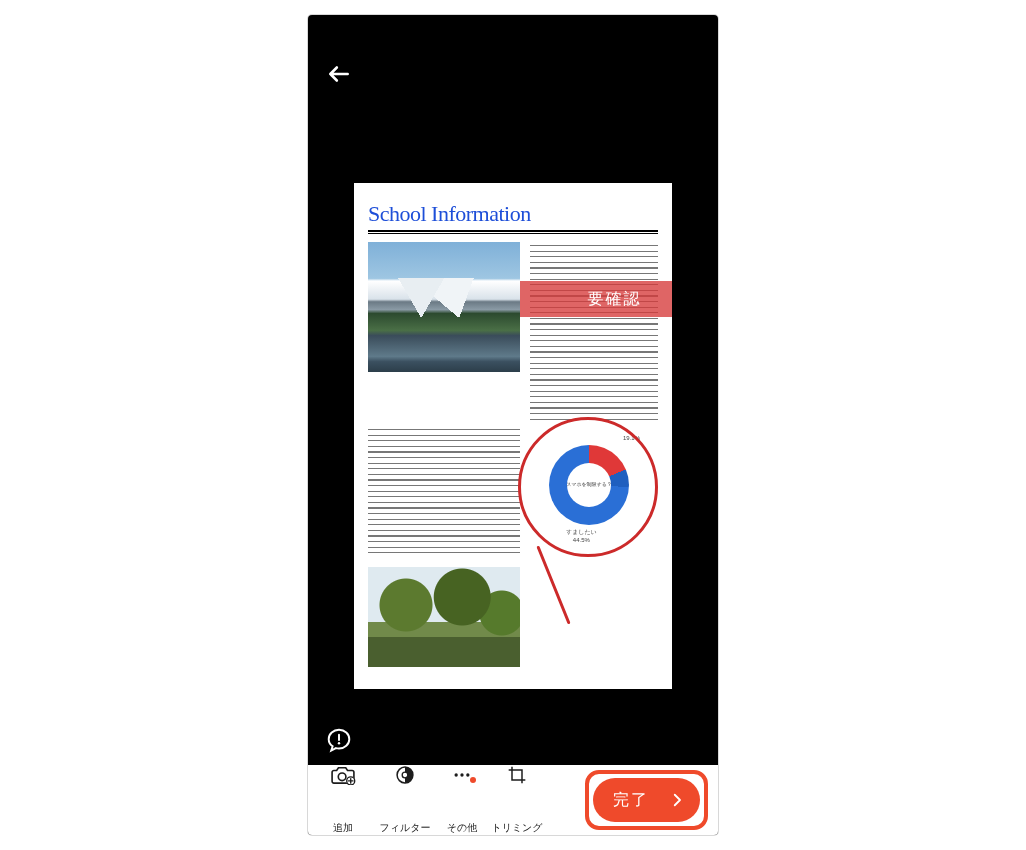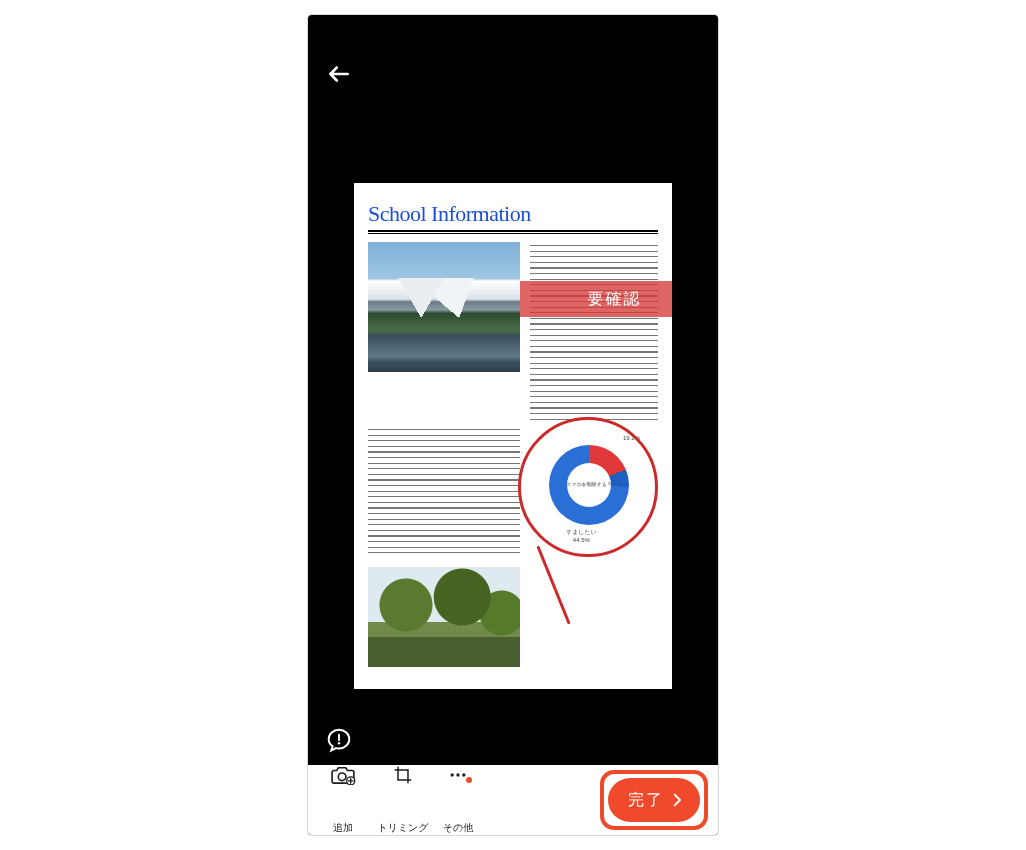--- a/index.html
+++ b/index.html
@@ -274,20 +274,21 @@
     border: none;
     border-radius: 26px;
     height: 44px;
     padding: 0 14px 0 20px;
     display: flex;
     align-items: center;
     font-size: 16px;
     font-weight: 500;
     letter-spacing: 2px;
     cursor: pointer;
+    gap: 15px;
   }
   .done-btn svg { margin-left: 4px; }
   .ico { display: block; }
 </style>
 </head>
 <body>
 
 <div class="phone-frame">
 
   <div class="topbar">
@@ -350,38 +351,47 @@
         <path d="M4 6h3l2-3h8l2 3h5a2 2 0 0 1 2 2v10a2 2 0 0 1-2 2H4a2 2 0 0 1-2-2V8a2 2 0 0 1 2-2z" fill="none" stroke="#1d1d1d" stroke-width="1.8"></path>
         <circle cx="13" cy="13" r="4.2" fill="none" stroke="#1d1d1d" stroke-width="1.8"></circle>
         <circle cx="22.5" cy="17.5" r="5" fill="#fff"></circle>
         <circle cx="22.5" cy="17.5" r="4.4" fill="none" stroke="#1d1d1d" stroke-width="1.5"></circle>
         <line x1="22.5" y1="15" x2="22.5" y2="20" stroke="#1d1d1d" stroke-width="1.5" stroke-linecap="round"></line>
         <line x1="20" y1="17.5" x2="25" y2="17.5" stroke="#1d1d1d" stroke-width="1.5" stroke-linecap="round"></line>
       </svg>
       <div class="tool-label">追加</div>
     </div>
 
-
-    <div class="tool tool-trim">
+    <div class="tool">
       <svg class="ico" width="24" height="24" viewBox="0 0 24 24">
-        <path d="M6 2v16h16M2 6h16v16" fill="none" stroke="#1d1d1d" stroke-width="1.8"></path>
+        <circle cx="12" cy="12" r="9.5" fill="none" stroke="#1d1d1d" stroke-width="1.8"></circle>
+        <path d="M12 2.5a9.5 9.5 0 0 1 0 19" fill="#1d1d1d"></path>
+        <circle cx="12" cy="12" r="3.4" fill="#fff"></circle>
+        <circle cx="12" cy="12" r="3.4" fill="none" stroke="#1d1d1d" stroke-width="1.6"></circle>
       </svg>
-      <div class="tool-label">トリミング</div>
+      <div class="tool-label">フィルター</div>
     </div>
 
     <div class="tool tool-more">
       <div class="red-dot"></div>
       <svg class="ico" width="24" height="24" viewBox="0 0 24 24">
         <circle cx="5" cy="12" r="2" fill="#1d1d1d"></circle>
         <circle cx="12" cy="12" r="2" fill="#1d1d1d"></circle>
         <circle cx="19" cy="12" r="2" fill="#1d1d1d"></circle>
       </svg>
       <div class="tool-label">その他</div>
     </div>
 
+    <div class="tool tool-trim">
+      <svg class="ico" width="24" height="24" viewBox="0 0 24 24">
+        <path d="M6 2v16h16M2 6h16v16" fill="none" stroke="#1d1d1d" stroke-width="1.8"></path>
+      </svg>
+      <div class="tool-label">トリミング</div>
+    </div>
+
     <div class="spacer"></div>
 
     <div class="done-wrap">
       <button class="done-btn">
         <span>完了</span>
         <svg width="18" height="18" viewBox="0 0 24 24">
           <path d="M9 5l7 7-7 7" fill="none" stroke="#fff" stroke-width="2.4" stroke-linecap="round" stroke-linejoin="round"></path>
         </svg>
       </button>
     </div>

